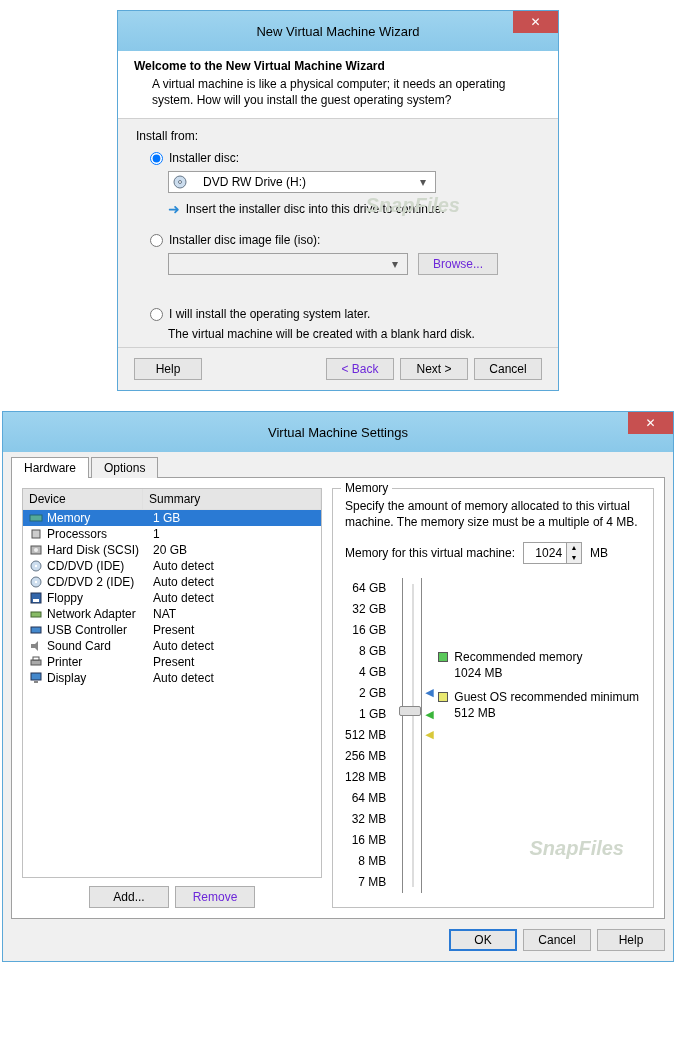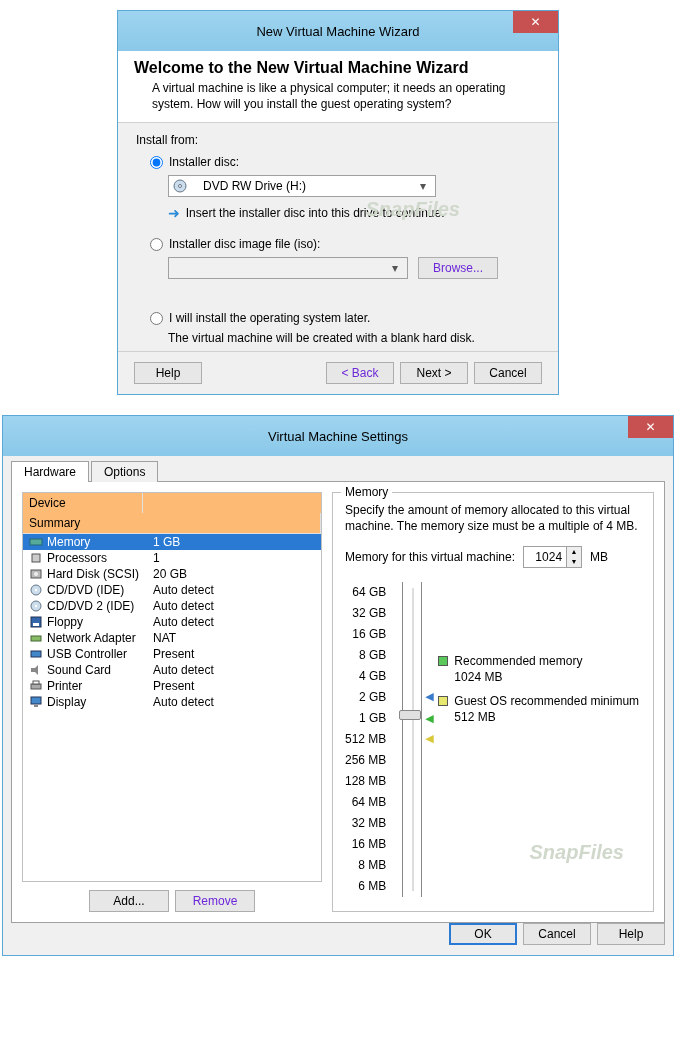--- a/index.html
+++ b/index.html
@@ -6,21 +6,21 @@
 body { background: #fff; width: 676px; }
 
 .window { border: 1px solid #5ba8d8; background: #fff; margin: 0 auto; }
 .titlebar { background: linear-gradient(#9fd4ef, #8ac8e9); height: 40px; display: flex; align-items: center; justify-content: center; position: relative; }
 .titlebar-text { color: #000; font-size: 13px; }
 .close-btn { position: absolute; right: 0; top: 0; width: 45px; height: 22px; background: #c75050; color: #fff; display: flex; align-items: center; justify-content: center; cursor: pointer; }
 
 .w1 { width: 442px; margin: 10px auto 20px; }
 .w1-body { padding: 0; background: #f0f0f0; }
 .w1-header { background: #fff; border-bottom: 1px solid #d0d0d0; padding: 8px 16px 10px 16px; }
-.w1-title { font-weight: bold; font-size: 16px; margin-bottom: 4px; }
+.w1-title { font-weight: bold; font-size: 12px; margin-bottom: 4px; }
 .w1-desc { margin-left: 18px; color: #000; line-height: 1.3; }
 .w1-content { padding: 10px 18px 6px 18px; }
 .section-label { margin-bottom: 8px; }
 .radio-row { display: flex; align-items: center; margin: 6px 0 6px 14px; }
 .radio-row input[type=radio] { margin-right: 6px; }
 .indented { margin-left: 32px; margin-bottom: 8px; }
 .dropdown { display: flex; align-items: center; border: 1px solid #a0a0a0; background: #fff; height: 22px; padding: 0 4px; width: 268px; }
 .dropdown.disabled { background: #f0f0f0; color: #888; }
 .dd-icon { margin-right: 4px; display: inline-flex; }
 .dd-text { flex: 1; margin-left: 12px; }
@@ -37,21 +37,21 @@
 
 .w2 { width: 672px; margin: 10px auto; }
 .w2 .titlebar { background: linear-gradient(#9fd4ef,#8ac8e9); }
 .w2-body { background: #f0f0f0; padding: 4px 8px 10px 8px; }
 .tabs { display: flex; border-bottom: 1px solid #a0a0a0; }
 .tab { border: 1px solid #a0a0a0; border-bottom: none; padding: 3px 12px; background: #f0f0f0; margin-right: 2px; position: relative; top: 1px; cursor: pointer; }
 .tab.active { background: #fff; z-index: 2; }
 .tab-content { border: 1px solid #a0a0a0; border-top: none; background: #fff; padding: 10px; display: flex; gap: 10px; position: relative; }
 .left-col { width: 300px; display: flex; flex-direction: column; }
 .dev-table { border: 1px solid #c0c0c0; flex: 1; }
-.dev-header { display: flex; background: #fdba74; border-bottom: 1px solid #e0e0e0; flex-direction: column; }
+.dev-header { display: flex; background: #e5e5e5; border-bottom: 1px solid #e0e0e0; }
 .dev-header div { padding: 3px 6px; border-right: 1px solid #e0e0e0; }
 .col-dev { width: 120px; }
 .col-sum { flex: 1; }
 .dev-row { display: flex; align-items: center; padding: 1px 4px; cursor: pointer; }
 .dev-row.selected { background: #2a7ad4; color: #fff; }
 .dev-row .dicon { width: 18px; display: inline-flex; justify-content: center; }
 .dev-row .dname { width: 102px; padding-left: 2px; }
 .dev-row .dsum { flex: 1; padding-left: 6px; }
 .left-btns { display: flex; justify-content: center; gap: 6px; margin-top: 8px; }
 
@@ -70,21 +70,21 @@
 .slider-col { width: 20px; position: relative; border-left: 1px solid #888; border-right: 1px solid #888; margin: 0 2px; }
 .slider-track { position: absolute; left: 50%; width: 2px; background: #ddd; top: 6px; bottom: 6px; }
 .slider-thumb { position: absolute; left: -4px; width: 22px; height: 10px; background: #e0e0e0; border: 1px solid #888; border-radius: 2px; cursor: pointer; }
 .marker { position: absolute; left: 22px; font-size: 11px; }
 .legend-col { flex: 1; font-size: 11px; }
 .legend-item { display: flex; align-items: flex-start; margin-bottom: 10px; gap: 6px; }
 .legend-sq { width: 10px; height: 10px; border: 1px solid #555; margin-top: 2px; flex-shrink: 0; }
 .legend-text div:first-child { margin-bottom: 2px; }
 .legend-sub { margin-left: 0; }
 
-.w2-footer { display: flex; justify-content: flex-end; gap: 6px; }
+.w2-footer { display: flex; justify-content: flex-end; gap: 6px; padding-top: 10px; }
 .btn-primary { border: 2px solid #2a7ad4; }
 .watermark { position: absolute; color: #d0d8cc; font-size: 20px; font-style: italic; font-weight: bold; pointer-events: none; }
 .wm1 { right: 98px; bottom: 130px; }
 .wm2 { right: 40px; bottom: 58px; }
 </style>
 </head>
 <body>
 
 <div class="window w1">
   <div class="titlebar">
@@ -313,21 +313,21 @@
                 <div>4 GB</div>
                 <div>2 GB</div>
                 <div>1 GB</div>
                 <div>512 MB</div>
                 <div>256 MB</div>
                 <div>128 MB</div>
                 <div>64 MB</div>
                 <div>32 MB</div>
                 <div>16 MB</div>
                 <div>8 MB</div>
-                <div>6 MB</div>
+                <div>7 MB</div>
               </div>
             <div class="slider-col" style="height:315px;">
               <div class="slider-track"></div>
               <div class="slider-thumb" style="top:128px;"></div>
               <div class="marker" style="top:108px;color:#3a7acb;">◀</div>
               <div class="marker" style="top:130px;color:#3ab53a;">◀</div>
               <div class="marker" style="top:150px;color:#d8c83a;">◀</div>
             </div>
             <div class="legend-col">
               <div style="height:72px;"></div>

